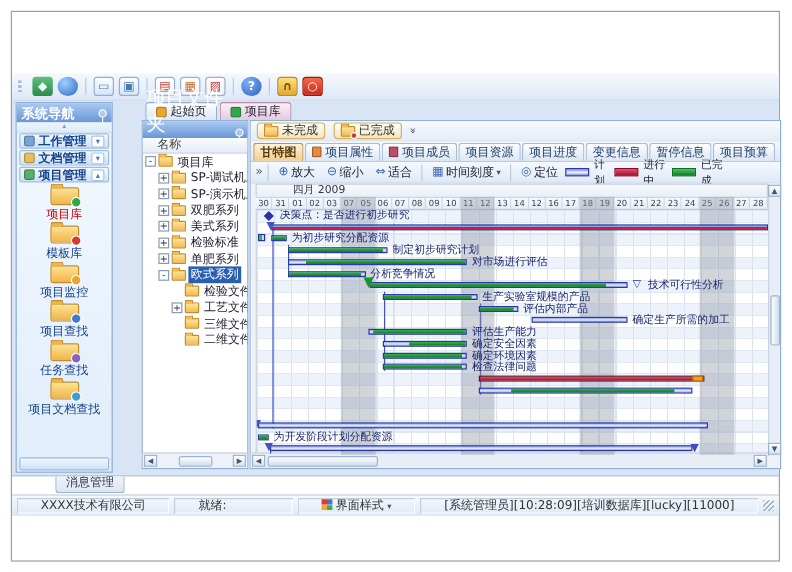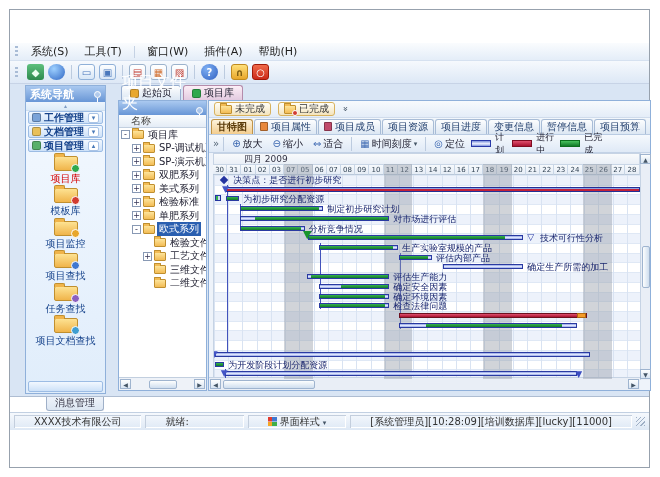--- a/index.html
+++ b/index.html
@@ -19,21 +19,21 @@
     background:linear-gradient(#f6f9fd,#dde8f6);border-bottom:1px solid #c7d3e6;
     display:flex;align-items:center;gap:4px}
   .tb-ico{width:17px;height:16px;border-radius:3px;display:flex;align-items:center;justify-content:center;
     font-size:10px;font-weight:bold;flex:none}
   .tb-sep{width:1px;height:14px;background:#bccbdf;margin:0 2px;flex:none}
 
   
   #workspace{position:absolute;left:0;top:74px;width:100%;height:312px;background:#d9e5f4}
 
   
-  #sidebar{position:absolute;left:15px;top:1px;width:81px;height:309px;border:1px solid #8fb0da;
+  #sidebar{position:absolute;left:3px;top:1px;width:81px;height:309px;border:1px solid #8fb0da;
     background:linear-gradient(#f4f9ff,#e0edfb)}
   .sb-header{height:16px;background:linear-gradient(#aac9f0,#6896d6);display:flex;align-items:center;
     justify-content:space-between;padding:0 4px;color:#fff;font-size:11px;font-weight:bold}
   .pin{position:relative;width:7px;height:7px;border:1px solid #fff;border-radius:50%;
     background:rgba(255,255,255,.35);flex:none}
   .pin::after{content:"";position:absolute;left:2px;top:6px;width:1px;height:4px;background:#fff}
   .sb-strip{height:9px;background:linear-gradient(#eef5fd,#dcebf8);border-bottom:1px solid #cfdff0;
     text-align:center;font-size:6px;line-height:8px;color:#7f9cc4}
   #nav-groups{position:absolute;left:2px;right:2px;top:25px}
   .nav-group{height:13px;margin-bottom:1px;border:1px solid #9cbce4;border-radius:2px;
@@ -161,29 +161,20 @@
     background:linear-gradient(90deg,#e23b2e 50%,#3f78d1 50%),linear-gradient(90deg,#f5a623 50%,#3fae49 50%);
     background-size:100% 50%,100% 50%;background-position:0 0,0 100%;background-repeat:no-repeat}
   .car{font-size:7px;color:#456;margin-left:3px}
   .grip2{width:9px;height:9px;flex:none;
     background:repeating-linear-gradient(135deg,#9fb0c6 0 1px,transparent 1px 3px)}
 </style>
 </head>
 <body>
 
 <div id="frame">
-  <div id="menubar">
-      <span class="grip"></span>
-      <span class="menu-item">系统(S)</span>
-      <span class="menu-item">工具(T)</span>
-      <span class="menu-sep"></span>
-      <span class="menu-item">窗口(W)</span>
-      <span class="menu-item">插件(A)</span>
-      <span class="menu-item">帮助(H)</span>
-    </div>
   <div id="toolbar">
       <span class="grip"></span>
       <span class="tb-ico" style="background: linear-gradient(rgb(95, 192, 126), rgb(46, 138, 78)); color: rgb(234, 255, 240);">◆</span>
       <span class="tb-ico" style="background: radial-gradient(circle at 35% 30%, rgb(158, 208, 255), rgb(47, 102, 196)); color: rgb(255, 255, 255); border-radius: 50%;"></span>
       <span class="tb-sep"></span>
       <span class="tb-ico" style="background: linear-gradient(rgb(253, 254, 255), rgb(216, 230, 246)); color: rgb(74, 120, 188); border: 1px solid rgb(143, 176, 216);">▭</span>
       <span class="tb-ico" style="background: linear-gradient(rgb(253, 254, 255), rgb(216, 230, 246)); color: rgb(74, 120, 188); border: 1px solid rgb(143, 176, 216);">▣</span>
       <span class="tb-sep"></span>
       <span class="tb-ico" style="background: linear-gradient(rgb(255, 255, 255), rgb(238, 242, 248)); color: rgb(192, 58, 46); border: 1px solid rgb(155, 178, 204);">▤</span>
       <span class="tb-ico" style="background: linear-gradient(rgb(255, 255, 255), rgb(238, 242, 248)); color: rgb(208, 106, 40); border: 1px solid rgb(155, 178, 204);">▦</span>

